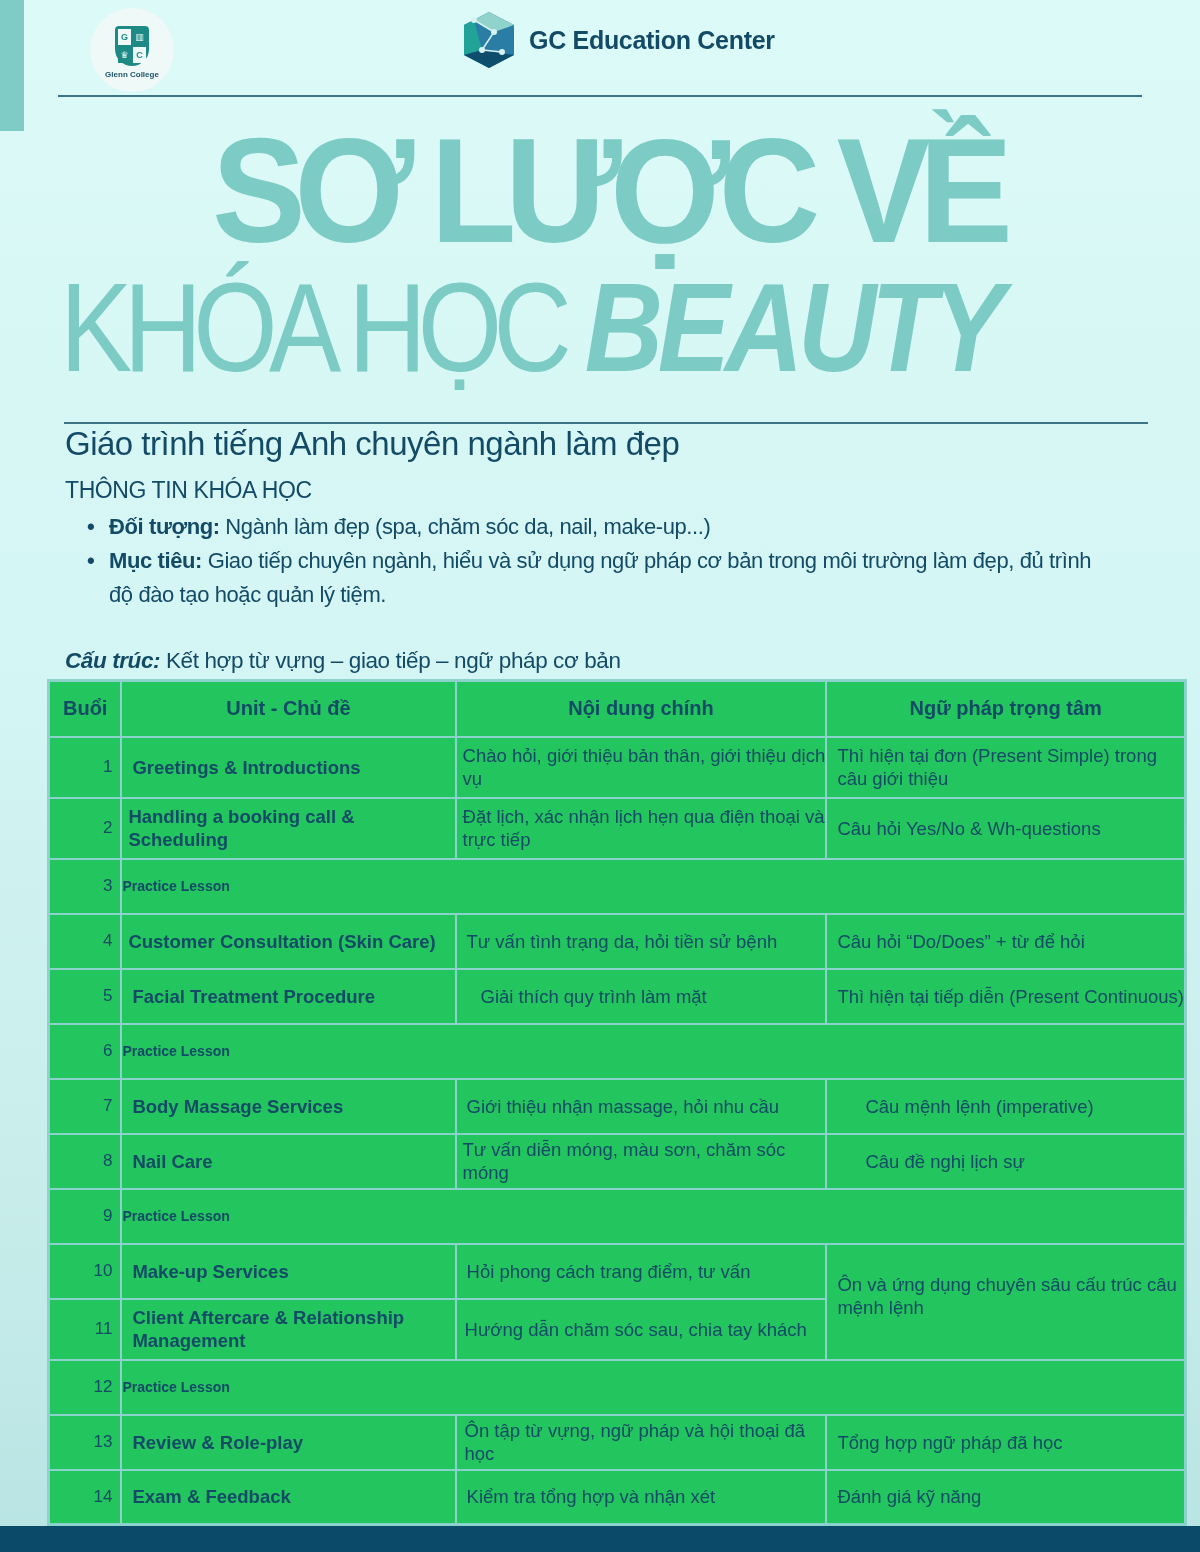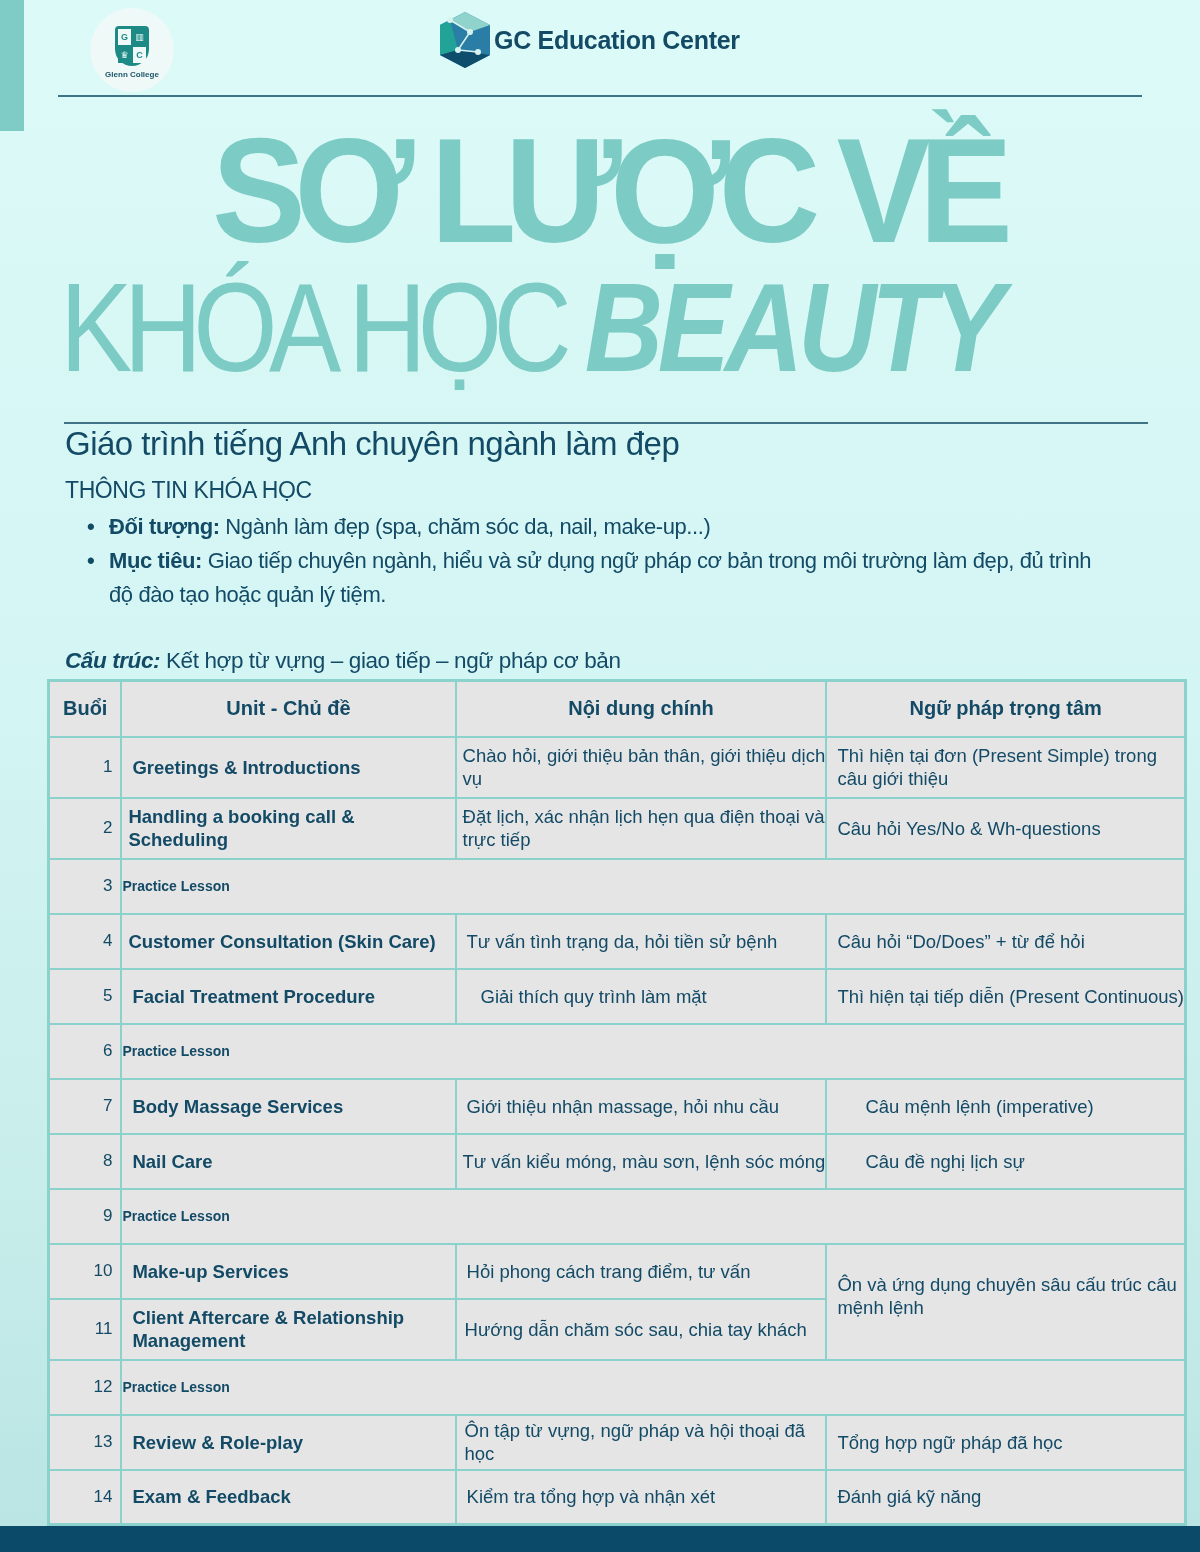--- a/index.html
+++ b/index.html
@@ -22,21 +22,21 @@
   .shield {
     width: 34px; height: 40px; background: #1e8a85; position: relative;
     border-radius: 4px 4px 17px 17px; border: 3px solid #1e8a85;
     display: grid; grid-template-columns: 1fr 1fr; grid-template-rows: 1fr 1fr; gap: 2px;
     margin-top: 4px;
   }
   .shield span { background: #eef9f8; display: flex; align-items: center; justify-content: center; font-size: 9px; font-weight: bold; color: #1e8a85; }
   .shield span.dark { background: #1e8a85; color: #eef9f8; }
   .logo-left-text { font-size: 8px; font-weight: bold; color: #1e5468; margin-top: 4px; }
   .brand {
-    position: absolute; left: 436px; top: 8px; height: 64px; display: flex; align-items: center; gap: 0;
+    position: absolute; left: 460px; top: 8px; height: 64px; display: flex; align-items: center; gap: 11px;
   }
   .brand-mark {
     width: 58px; height: 60px; position: relative;
   }
   .brand-name { font-size: 25px; font-weight: bold; color: #134a66; letter-spacing: -0.3px; }
   .top-rule { position: absolute; left: 58px; top: 95px; width: 1084px; height: 2px; background: #3f7485; }
   .big-title {
     position: absolute; left: 0; top: 105px; width: 1200px; height: 300px;
   }
   .big-line1 {
@@ -58,21 +58,21 @@
   .info-list { position: absolute; left: 109px; top: 510px; width: 1010px; list-style: none; }
   .info-list li { position: relative; font-size: 22px; color: #134a66; line-height: 34px; letter-spacing: -0.4px; padding-right: 4px; }
   .info-list li::before { content: "•"; position: absolute; left: -22px; top: 0; font-weight: bold; }
   .info-list b { font-weight: bold; }
   .info-list i { font-weight: bold; font-style: italic; }
   .structure { position: absolute; left: 65px; top: 648px; font-size: 22.5px; color: #134a66; letter-spacing: -0.4px; }
   .structure b { font-style: italic; font-weight: bold; }
 
   table.syllabus {
     position: absolute; left: 47px; top: 679px; width: 1140px;
-    border-collapse: collapse; background: #e5e5e5;
+    border-collapse: collapse; background: #22c55e;
     border: 3px solid #8bd2cc;
   }
   table.syllabus td, table.syllabus th {
     border: 2px solid #8bd2cc; vertical-align: middle; color: #134a66;
   }
   table.syllabus th { height: 56px; font-size: 20px; font-weight: bold; }
   .c-num { width: 73px; text-align: right; padding-right: 8px; font-size: 17px; color: #2f5b6f; }
   .c-unit { width: 335px; font-size: 18.5px; font-weight: bold; padding-left: 10px; line-height: 23px; }
   .c-content { width: 372px; font-size: 18.5px; padding-left: 6px; line-height: 23px; color: #234e66; }
   .c-grammar { width: 360px; font-size: 18.5px; padding-left: 10px; line-height: 23px; color: #234e66; }
@@ -174,21 +174,21 @@
   </tr>
   <tr class="r-std">
     <td class="c-num">7</td>
     <td class="c-unit">Body Massage Services</td>
     <td class="c-content" style="padding-left:10px">Giới thiệu nhận massage, hỏi nhu cầu</td>
     <td class="c-grammar" style="padding-left:38px">Câu mệnh lệnh (imperative)</td>
   </tr>
   <tr class="r-std">
     <td class="c-num">8</td>
     <td class="c-unit">Nail Care</td>
-    <td class="c-content">Tư vấn kiểu móng, màu sơn, lệnh sóc móng</td>
+    <td class="c-content">Tư vấn diễn móng, màu sơn, chăm sóc móng</td>
     <td class="c-grammar" style="padding-left:38px">Câu đề nghị lịch sự</td>
   </tr>
   <tr class="r-std">
     <td class="c-num">9</td>
     <td class="practice" colspan="3">Practice Lesson</td>
   </tr>
   <tr class="r-std">
     <td class="c-num">10</td>
     <td class="c-unit">Make-up Services</td>
     <td class="c-content" style="padding-left:10px">Hỏi phong cách trang điểm, tư vấn</td>

